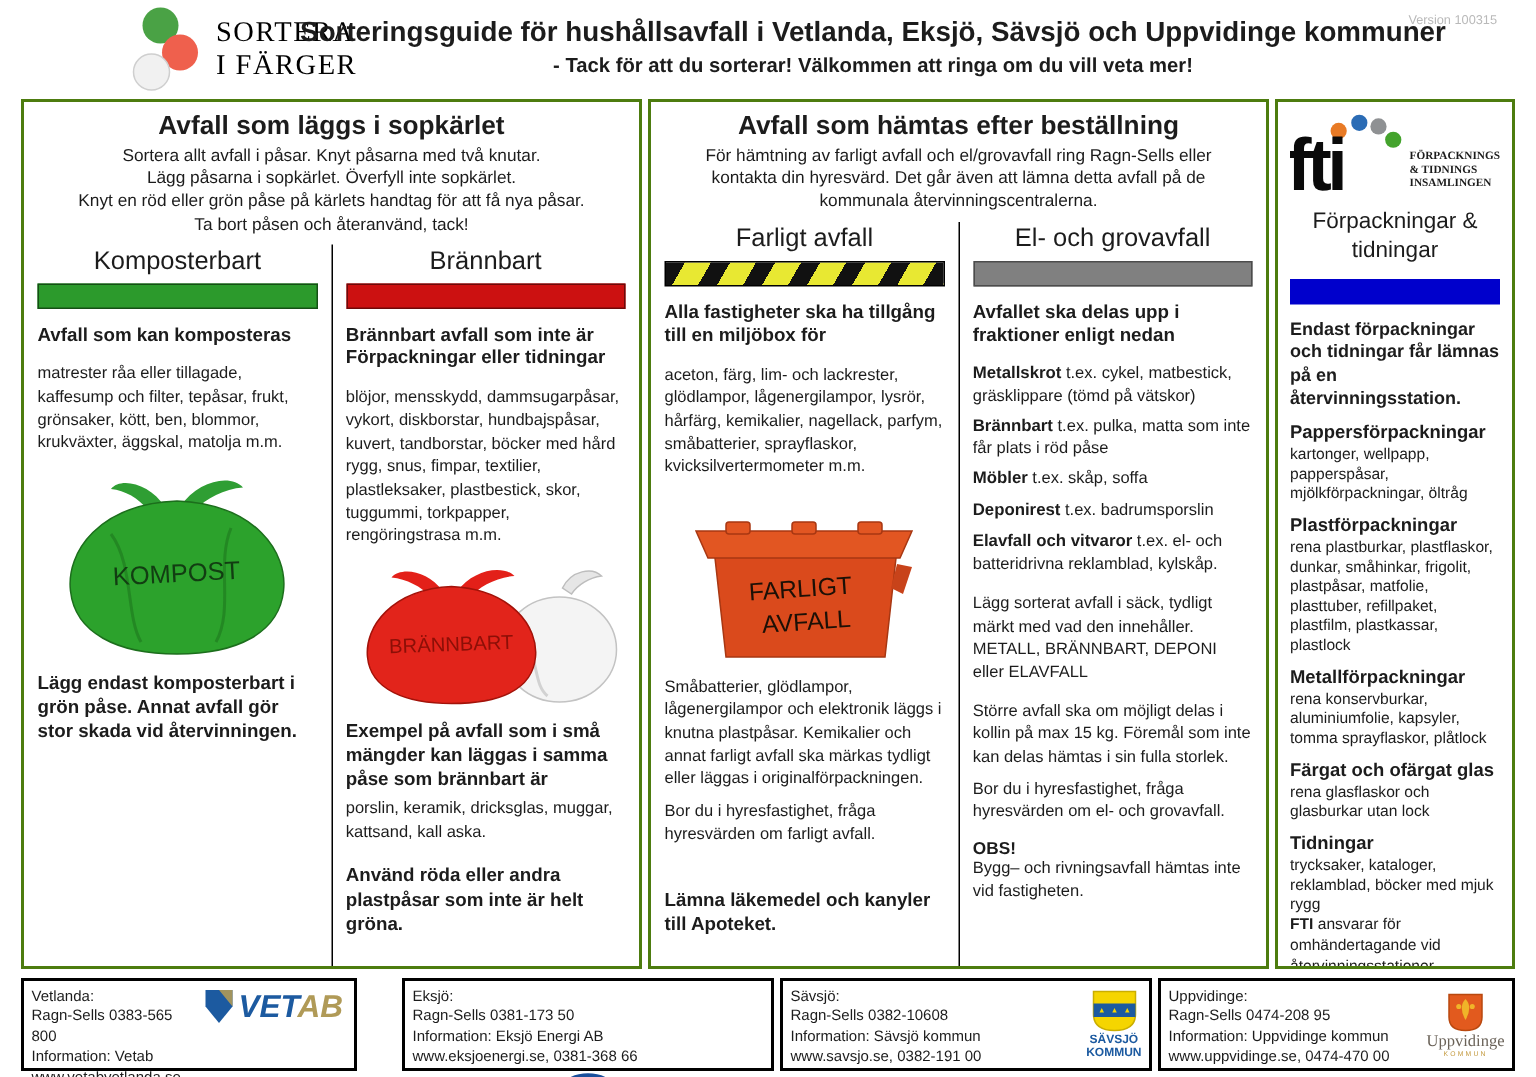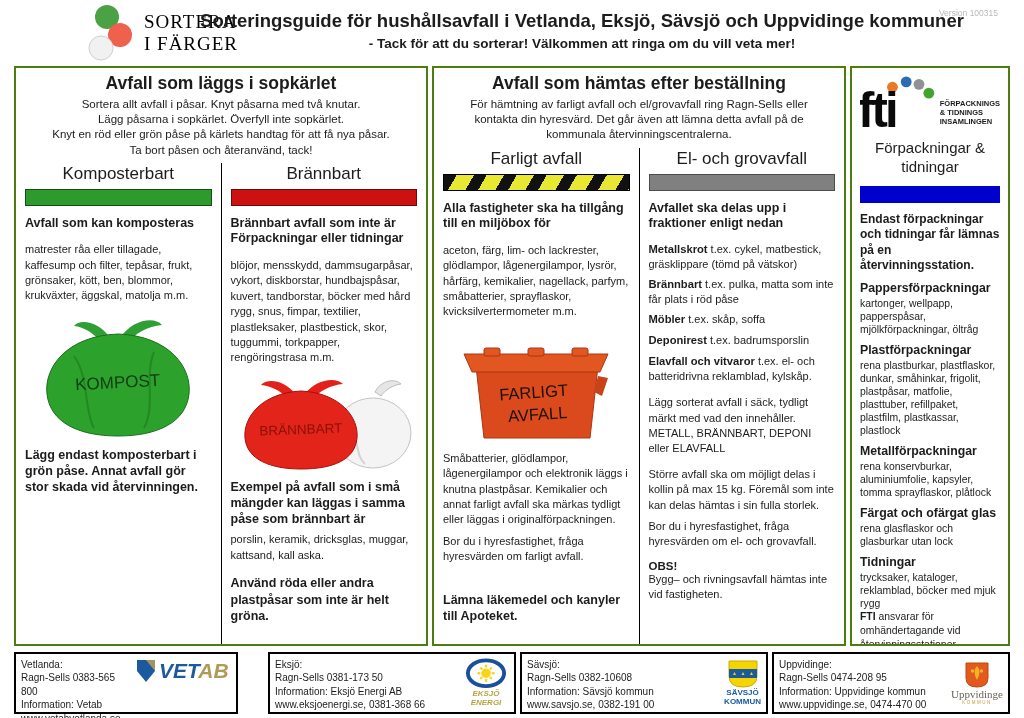--- a/index.html
+++ b/index.html
@@ -37,31 +37,31 @@
   .col-sub { font-weight:bold; font-size:12.5px; line-height:1.25; margin-top:10px; }
   .col-body { font-size:11px; line-height:1.4; margin-top:11px; }
   .col-note { font-weight:bold; font-size:12.5px; line-height:1.3; margin-top:9px; }
   .note-bottom { margin-top:auto; }
   .bag { display:block; margin:12px auto 0; flex:0 0 auto; }
   .fraction { font-size:11px; line-height:1.32; margin-top:6px; }
   .fraction b { font-size:11.2px; }
   .obs { font-weight:bold; font-size:11.5px; margin-top:10px; }
   
   .fti-row { display:flex; align-items:flex-end; gap:5px; margin-top:2px; }
-  .fti-org { font-size:7.5px; font-weight:bold; line-height:1.2; white-space:pre-line; padding-bottom:4px; }
+  .fti-org { font-size:7.5px; font-weight:bold; line-height:1.2; white-space:pre-line; padding-bottom:4px;font-family:Liberation Serif, serif; }
   .fti-heading { font-size:15px; text-align:center; margin-top:9px; line-height:1.25; white-space:pre-line; }
   .fti-bar { margin:9px 0 0; height:17px; }
   .fti-intro { font-weight:bold; font-size:12px; line-height:1.3; margin-top:9px; }
   .fti-sec { margin-top:7px; }
   .fti-sec-title { font-weight:bold; font-size:12.3px; line-height:1.2; }
   .fti-sec-body { font-size:10.4px; line-height:1.26; margin-top:1px; }
   .fti-foot { margin-top:auto; font-size:10.4px; line-height:1.3; padding-bottom:4px; }
   
   .fbox { position:absolute; top:652px; height:62px; border:2px solid #000; display:flex; padding:4px 5px; gap:3px; }
-  .fb1 { left:14px; width:224px; } .fb2 { left:268px; width:248px; }
+  .fb1 { left:14px; width:224px; } .fb2 { left:268px; width:248px;flex-direction:column; }
   .fb3 { left:520px; width:248px; } .fb4 { left:772px; width:238px; }
   .finfo { flex:1; font-size:10px; line-height:1.34; white-space:pre-line; min-width:0; }
   .flogo { flex:0 0 auto; display:flex; flex-direction:column; align-items:center; justify-content:center; }
   .flogo.top { justify-content:flex-start; }
   .vetab-text { font-size:21px; font-weight:bold; font-style:italic; letter-spacing:0; }
   .vetab-vet { fill:#1c5aa0; } .vetab-ab { fill:#b09a57; }
   .eksjo-text { font-size:8px; font-weight:bold; font-style:italic; color:#b5a642; line-height:1.1; text-align:center; white-space:pre-line; }
   .savsjo-text { font-size:8px; font-weight:bold; color:#1c5aa0; line-height:1.15; text-align:center; white-space:pre-line; }
   .uppv-name { font-family:"Liberation Serif", serif; font-size:11px; color:#6a6258; }
   .uppv-kommun { font-size:4.5px; color:#c49a3f; letter-spacing:1.5px; text-align:center; }

